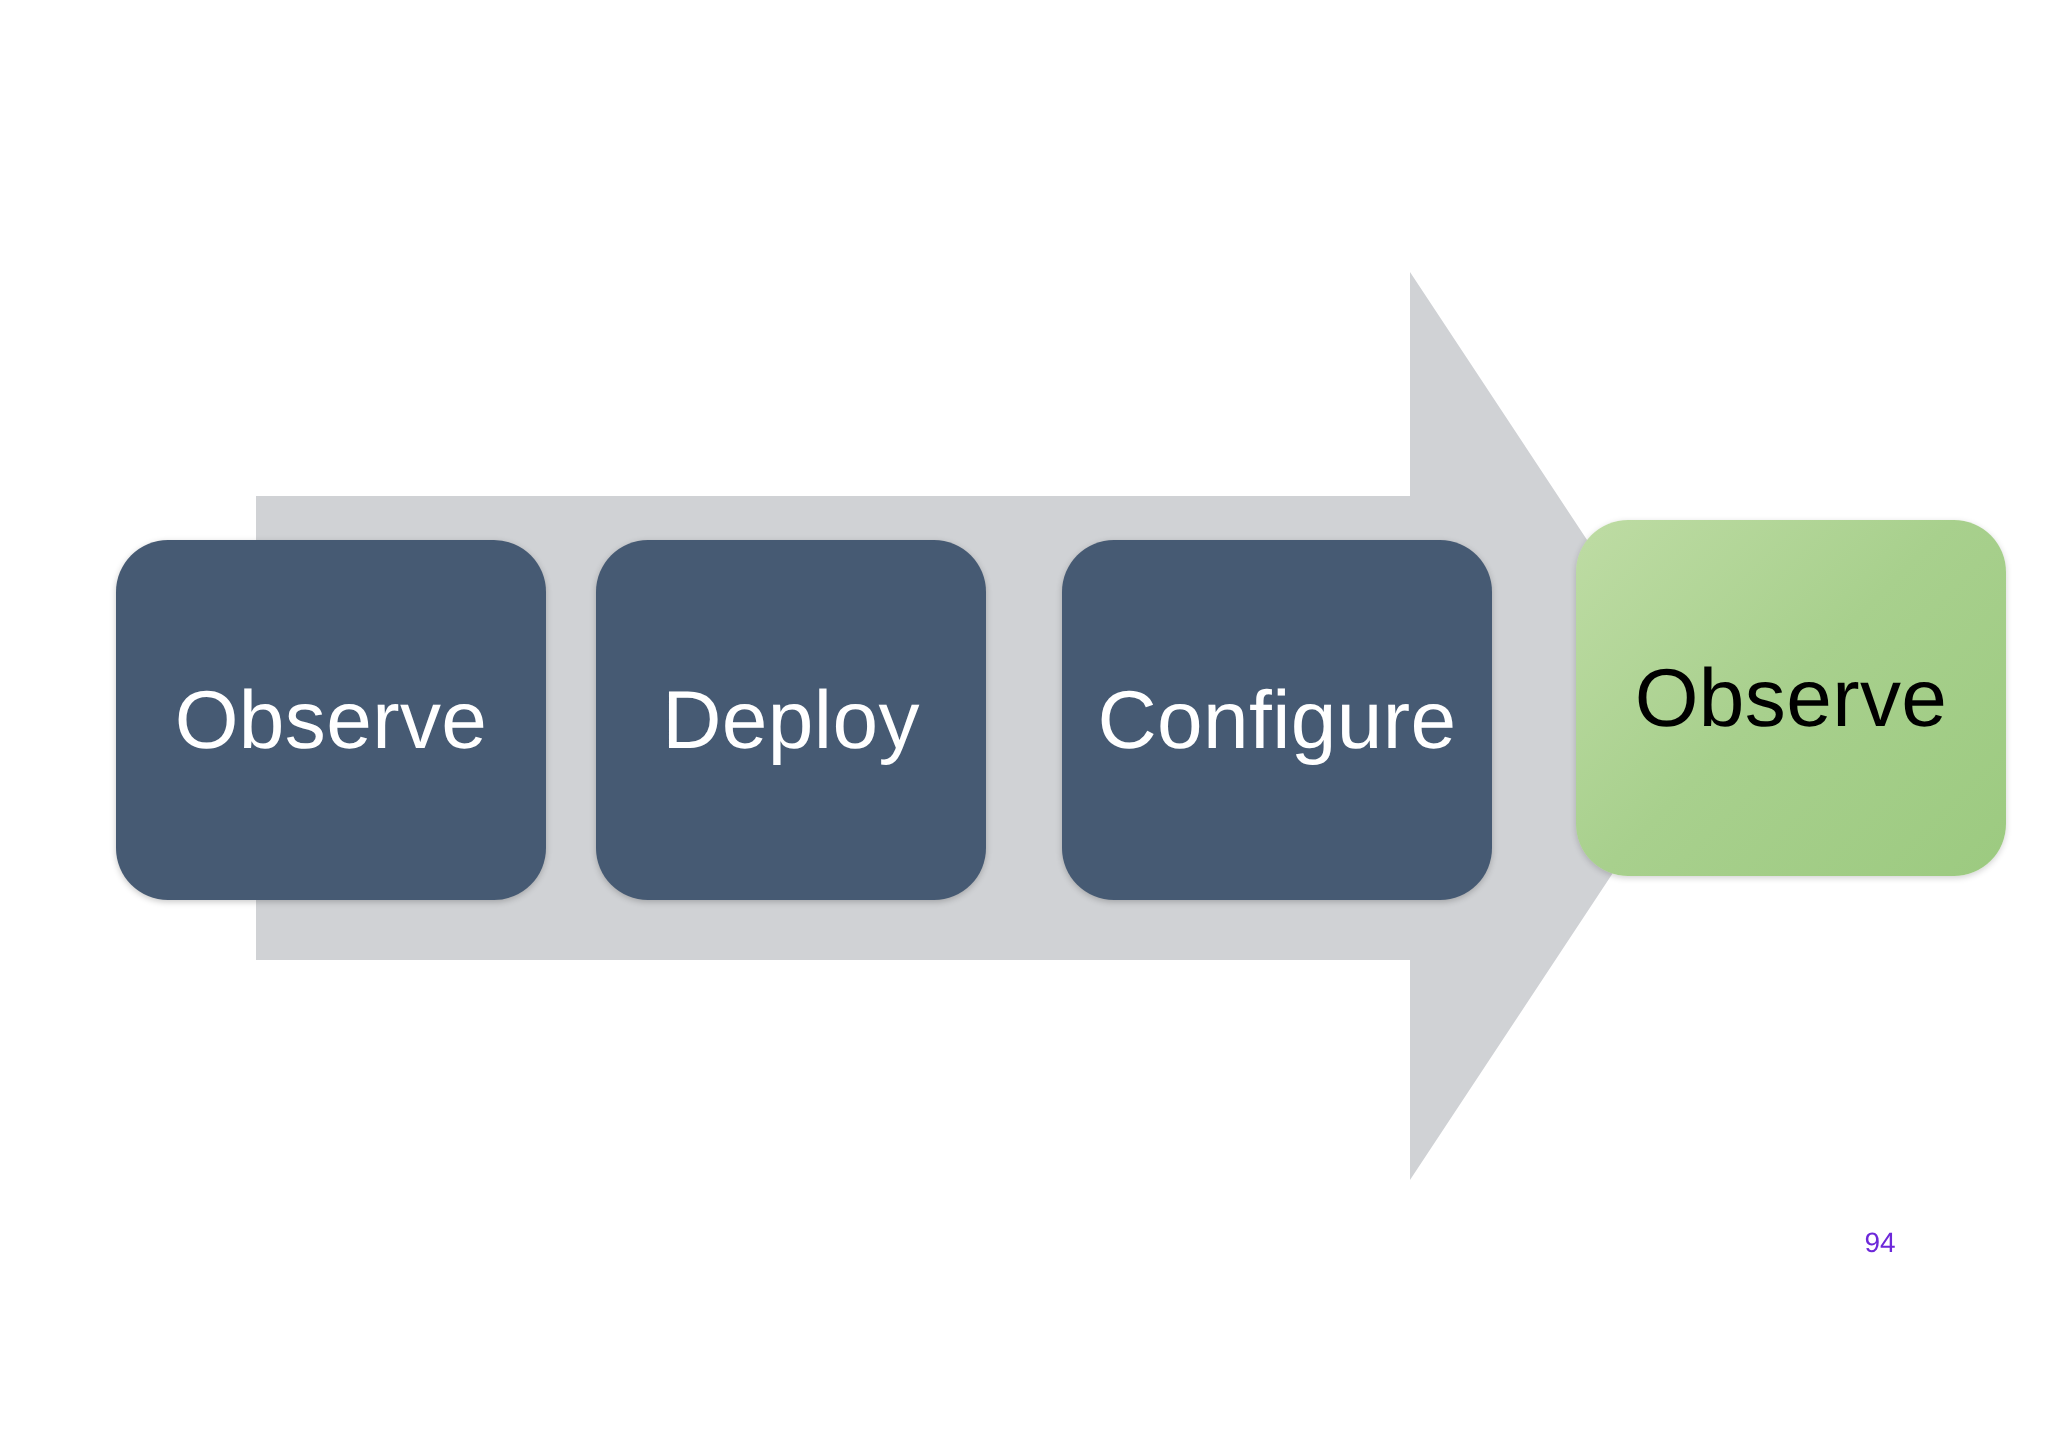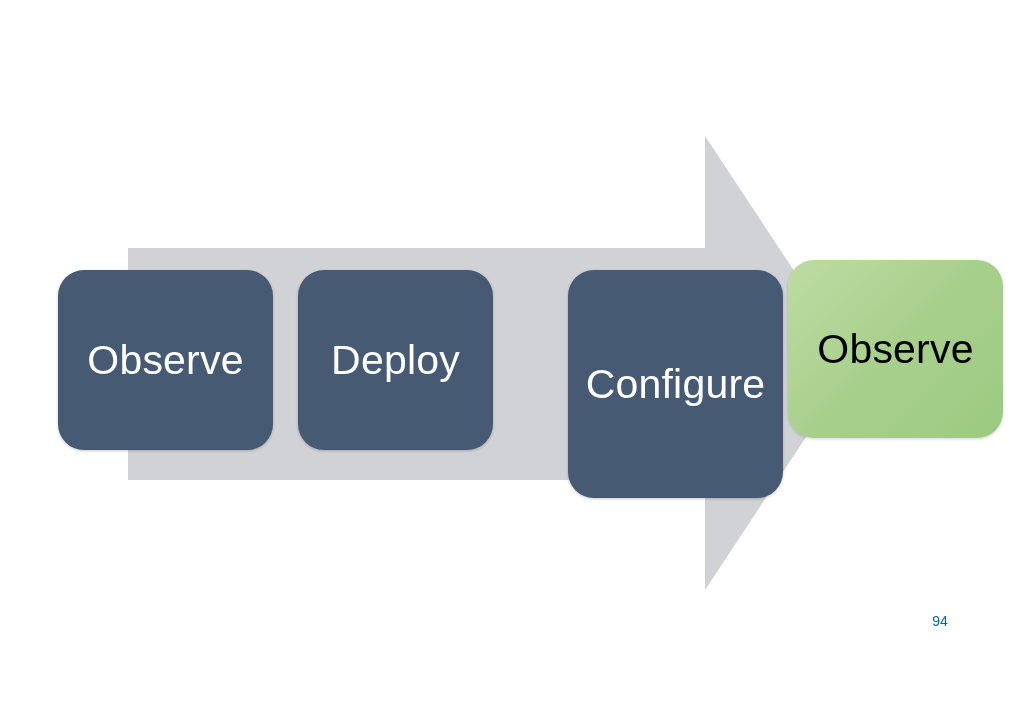--- a/index.html
+++ b/index.html
@@ -49,31 +49,31 @@
   }
   .stage-green {
     background: linear-gradient(135deg, #BEDCA4 0%, #A8D08D 48%, #9CCA80 100%);
     box-shadow: 0 1px 3px rgba(0,0,0,0.18);
   }
   .stage-green .stage-label {
     color: #000000;
   }
   #box-install  { left: 58px;  top: 270px; width: 215px; height: 180px; }
   #box-deploy   { left: 298px; top: 270px; width: 195px; height: 180px; }
-  #box-configure{ left: 568px; top: 270px; width: 215px; height: 228px; justify-content: center; }
+  #box-configure{ left: 531px; top: 270px; width: 215px; height: 180px; justify-content: center; }
   #box-observe  { left: 788px; top: 260px; width: 215px; height: 178px; }
 
   #page-number {
     position: absolute;
     left: 920px;
     top: 613px;
     width: 40px;
     text-align: center;
     font-size: 14px;
-    color: #0369a1;
+    color: #6d28d9;
     user-select: none;
   }
 </style>
 </head>
 <body>
 
 <div id="slide">
 
   <svg id="arrow-svg" viewBox="0 0 1024 724" xmlns="http://www.w3.org/2000/svg">
     <polygon points="128,248 705,248 705,136 855,363 705,590 705,480 128,480" fill="#D0D2D5"></polygon>

